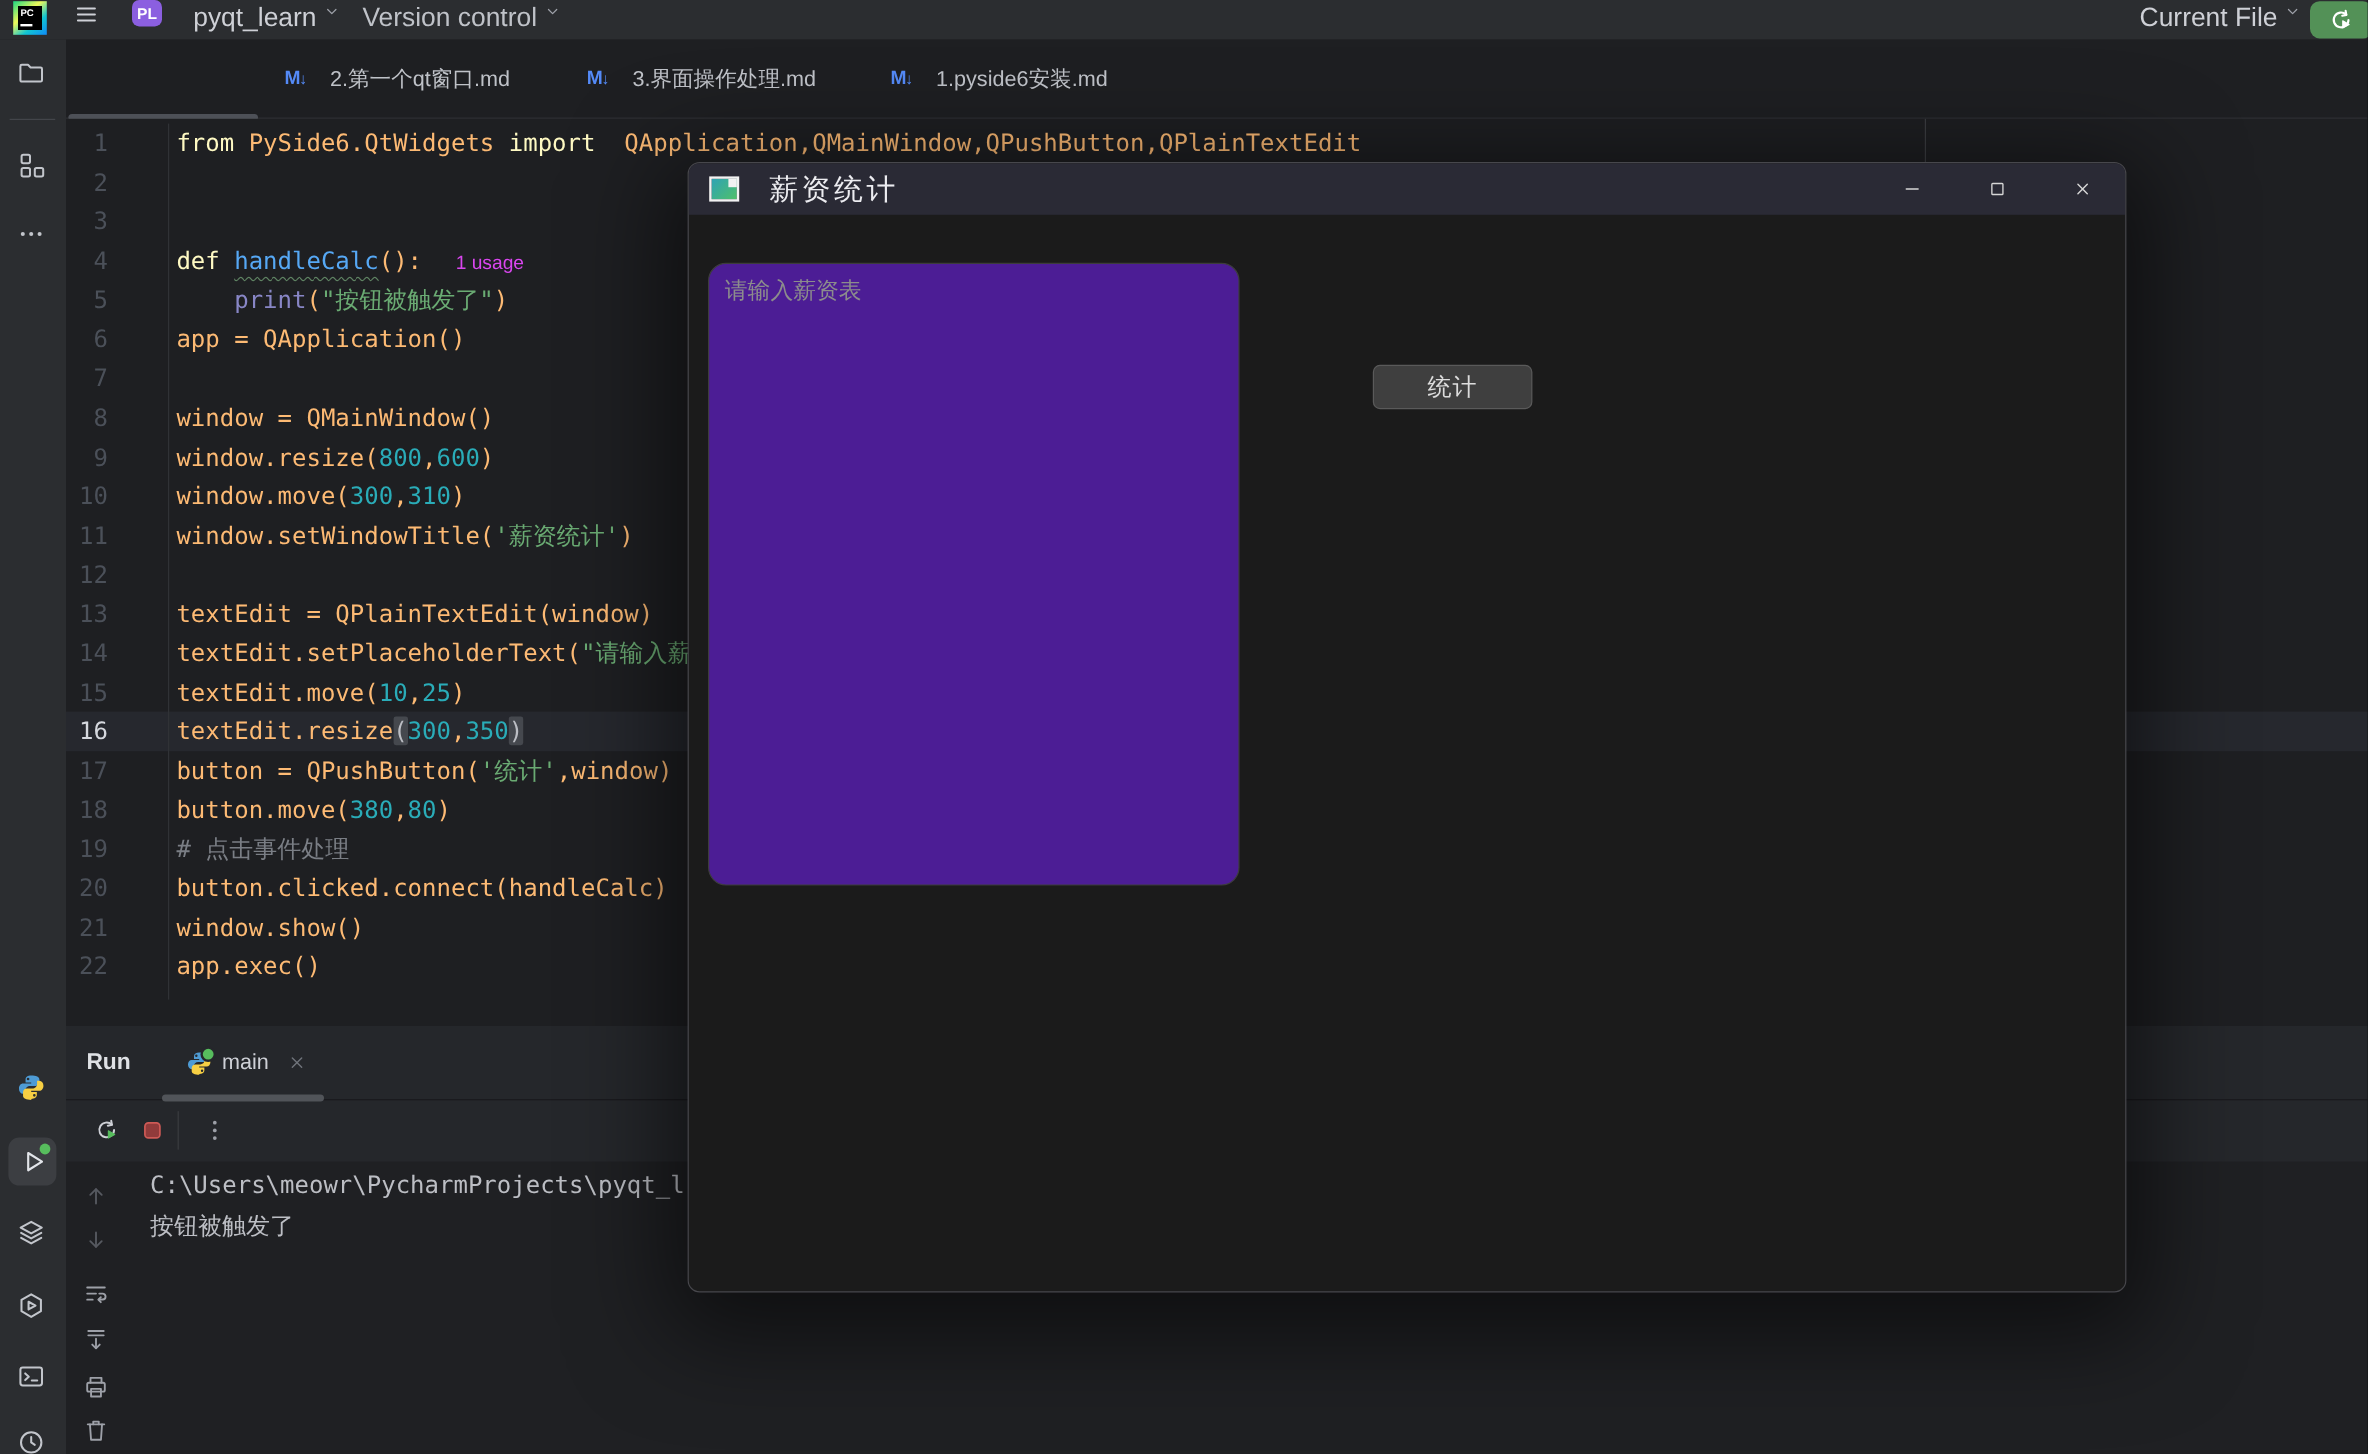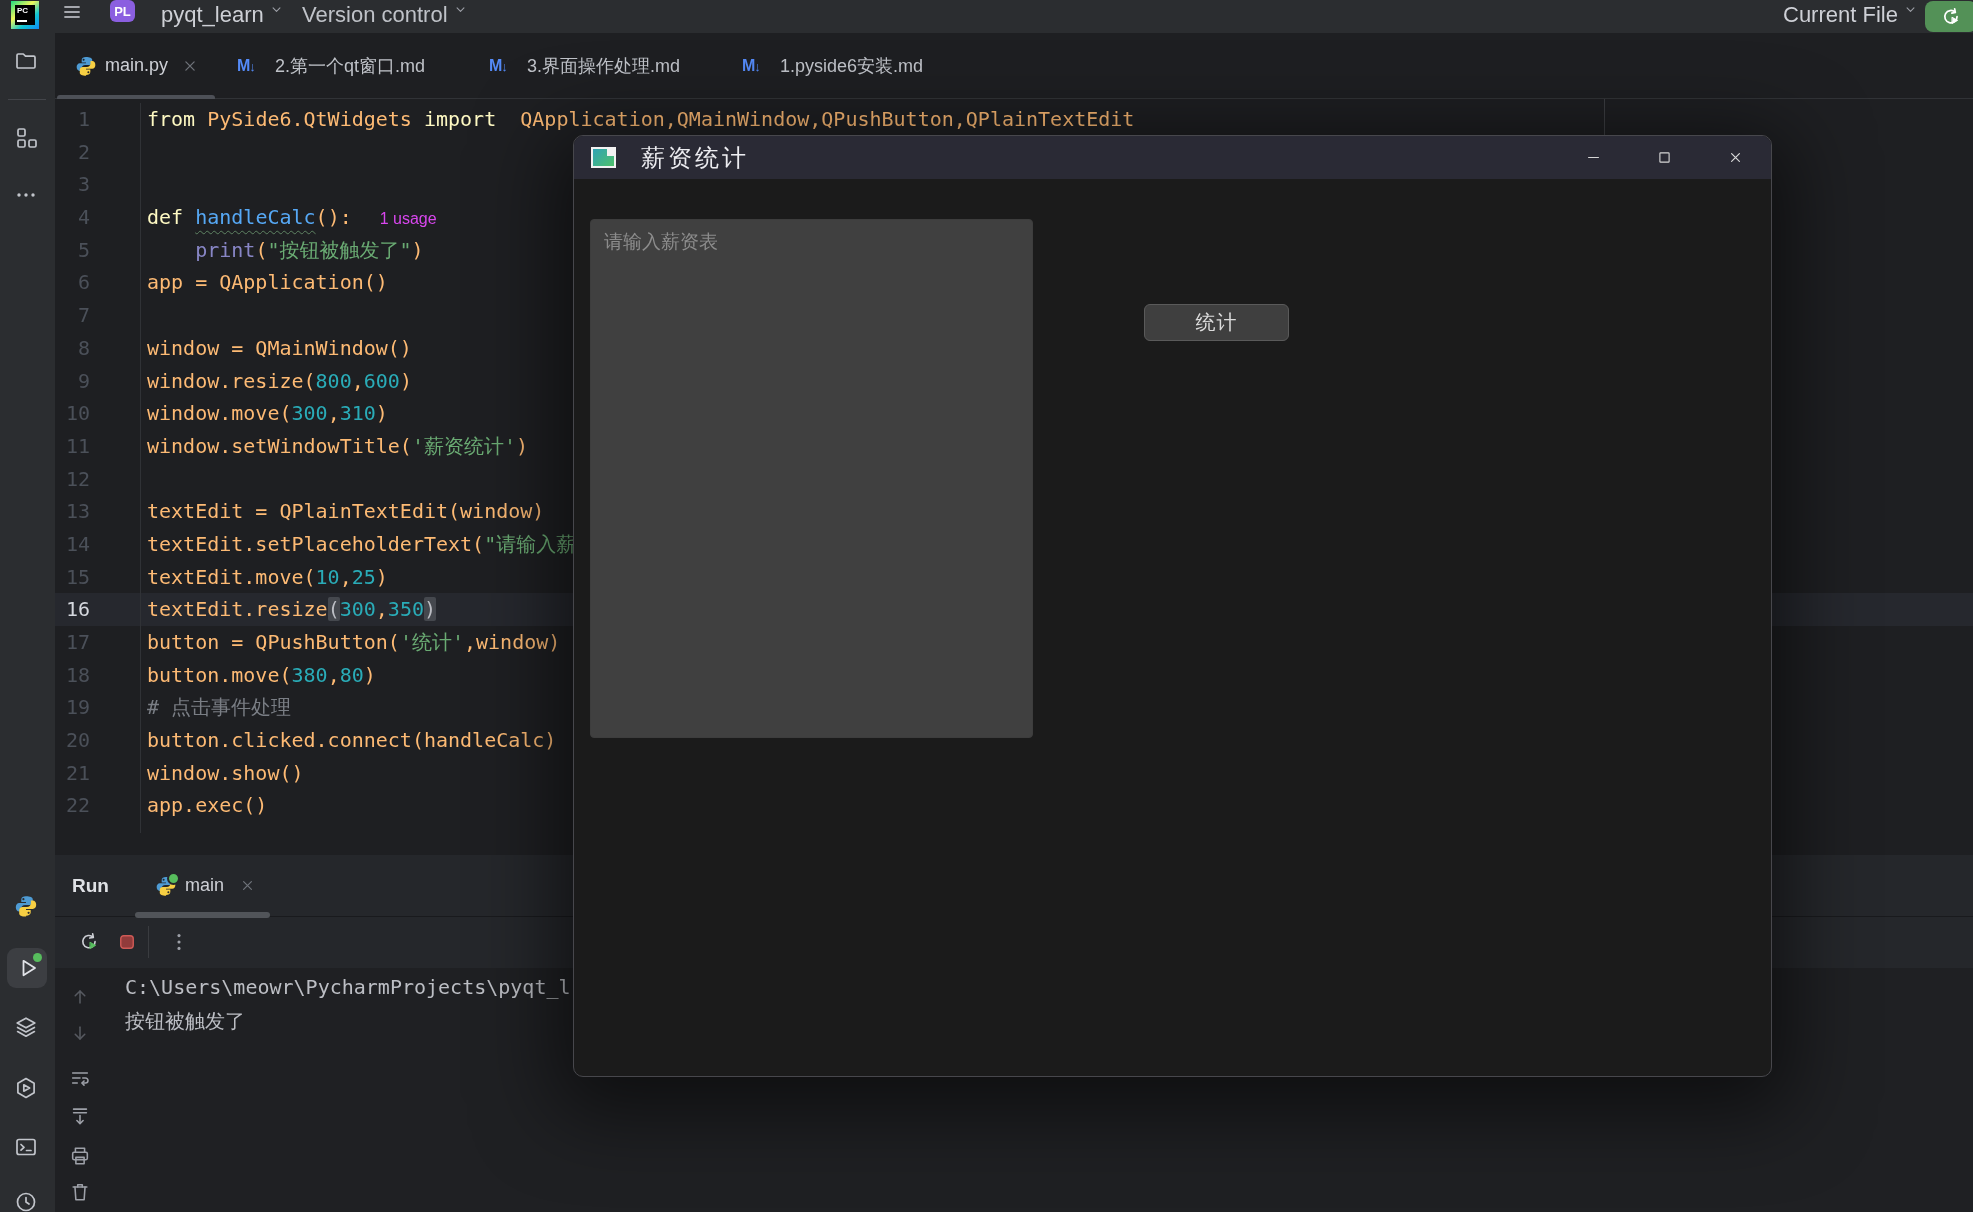--- a/index.html
+++ b/index.html
@@ -82,24 +82,24 @@
      background:#1b1b1b;border:1px solid #47474c;box-sizing:border-box;
      box-shadow:0 18px 80px 18px rgba(0,0,0,.55);overflow:hidden;}
   #dlg-title{position:absolute;left:0;top:0;width:100%;height:43px;background:#2a2a35;
      display:flex;align-items:center;}
   .qticon{width:21px;height:17px;border:2px solid #f2f2f2;margin-left:17px;position:relative;
      background:linear-gradient(135deg,#2fa3b5,#4fc06a);flex:none;}
   .qticon:after{content:"";position:absolute;right:0;top:0;width:7px;height:7px;background:#f2f2f2;}
   #dlg-title .t{color:#ececf0;font-size:24px;letter-spacing:3px;margin-left:25px;white-space:nowrap;}
   #dlg-controls{position:absolute;right:27px;top:0;height:43px;display:flex;align-items:center;gap:54px;}
   #dlg-controls .c{width:17px;height:17px;color:#d6d6d6;}
-  #dlg-textedit{position:absolute;left:16px;top:83px;width:443px;height:519px;background:#404040;
-     border:1px solid #3d3d3d;border-radius:4px;box-sizing:border-box;padding:9px 13px;
+  #dlg-textedit{position:absolute;left:16px;top:83px;width:443px;height:519px;background:#4c1d95;
+     border:1px solid #3d3d3d;border-radius:15px;box-sizing:border-box;padding:9px 13px;
      color:#8c8c8c;font-size:19px;}
-  #dlg-btn{position:absolute;left:570px;top:168px;width:145px;height:37px;background:#3f3f3f;
+  #dlg-btn{position:absolute;left:570px;top:168px;width:133px;height:37px;background:#3f3f3f;
      border:1px solid #5a5a5a;border-radius:6px;box-sizing:border-box;color:#dcdcdc;font-size:20px;
      display:flex;align-items:center;justify-content:center;letter-spacing:1px;}
   svg{display:block;}
 </style>
 </head>
 <body>
 
 <div id="app">
 
   <header id="topbar">
@@ -208,34 +208,20 @@
       <div class="stripe-ic" style="top: 1157px;">
         <svg width="100%" height="100%" viewBox="0 0 24 24" fill="none" stroke="currentColor" stroke-width="1.7" stroke-linecap="round" stroke-linejoin="round">
           <circle cx="12" cy="12" r="8.5"></circle>
           <path d="M12 7.5V12l3 2"></path>
         </svg>
       </div>
     </nav>
 
   <div id="tabbar">
     <div id="tab-thumb"></div>
-  <div class="tab" style="left: 8px; width: 158px; padding-left: 12px; box-sizing: border-box;">
-        <span class="ic">
-          <svg width="100%" height="100%" viewBox="0 0 24 24">
-            <path fill="#4e9bd4" d="M11.9 2.2c-2.7 0-4.6 1.2-4.6 3.2v2.7h4.7v.9H5.2c-2 0-3.4 1.9-3.4 4.2 0 2.4 1.4 4.2 3.4 4.2h1.9v-2.7c0-2.1 1.8-3.8 4-3.8h4.5c1.8 0 3.2-1.4 3.2-3.2V5.4c0-2-2.6-3.2-6.9-3.2zM9.4 4.1a1.1 1.1 0 1 1 0 2.2 1.1 1.1 0 0 1 0-2.2z"></path>
-            <path fill="#f7cf43" d="M12.1 21.8c2.7 0 4.6-1.2 4.6-3.2v-2.7H12v-.9h6.8c2 0 3.4-1.9 3.4-4.2 0-2.4-1.4-4.2-3.4-4.2h-1.9v2.7c0 2.1-1.8 3.8-4 3.8H8.4c-1.8 0-3.2 1.4-3.2 3.2v3.1c0 2 2.6 3.2 6.9 3.2zm2.5-1.9a1.1 1.1 0 1 1 0-2.2 1.1 1.1 0 0 1 0 2.2z"></path>
-          </svg>
-        </span>
-        <span class="lbl">main.py</span>
-        <span class="x">
-          <svg width="100%" height="100%" viewBox="0 0 24 24" fill="none" stroke="currentColor" stroke-width="1.7" stroke-linecap="round" stroke-linejoin="round">
-            <path d="M6.5 6.5l11 11M17.5 6.5l-11 11"></path>
-          </svg>
-        </span>
-      </div>
       <div class="tab inactive" style="left: 170px; width: 228px; padding-left: 12px; box-sizing: border-box;">
         <span class="ic" style="width:30px;display:flex;align-items:center;">
           <span class="md-ic">M<span class="ar">↓</span></span>
         </span>
         <span class="lbl">2.第一个qt窗口.md</span>
       </div>
       <div class="tab inactive" style="left: 422px; width: 230px; padding-left: 12px; box-sizing: border-box;">
         <span class="ic" style="width:30px;display:flex;align-items:center;">
           <span class="md-ic">M<span class="ar">↓</span></span>
         </span>

